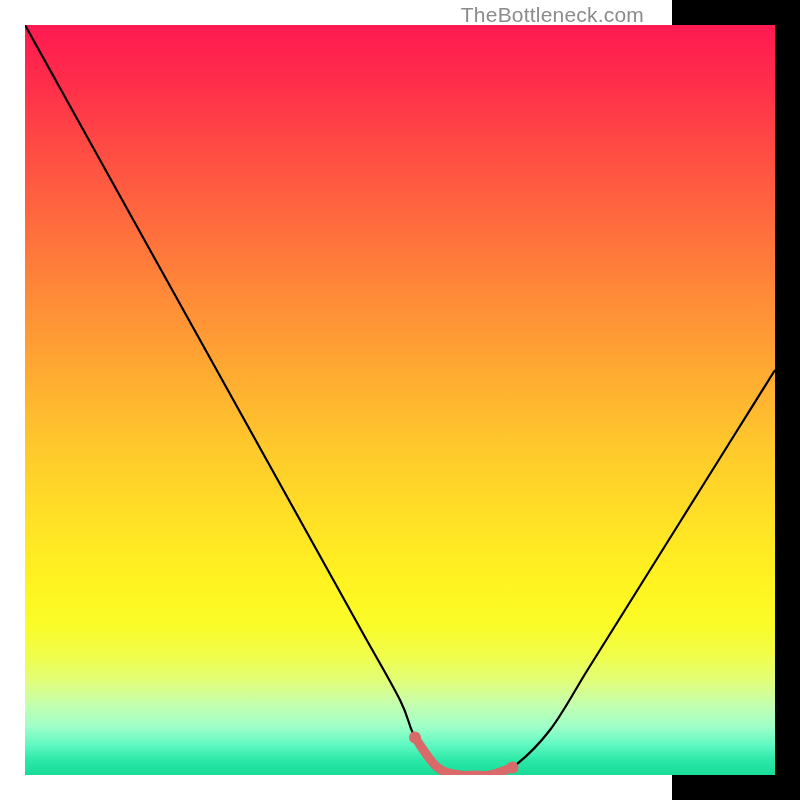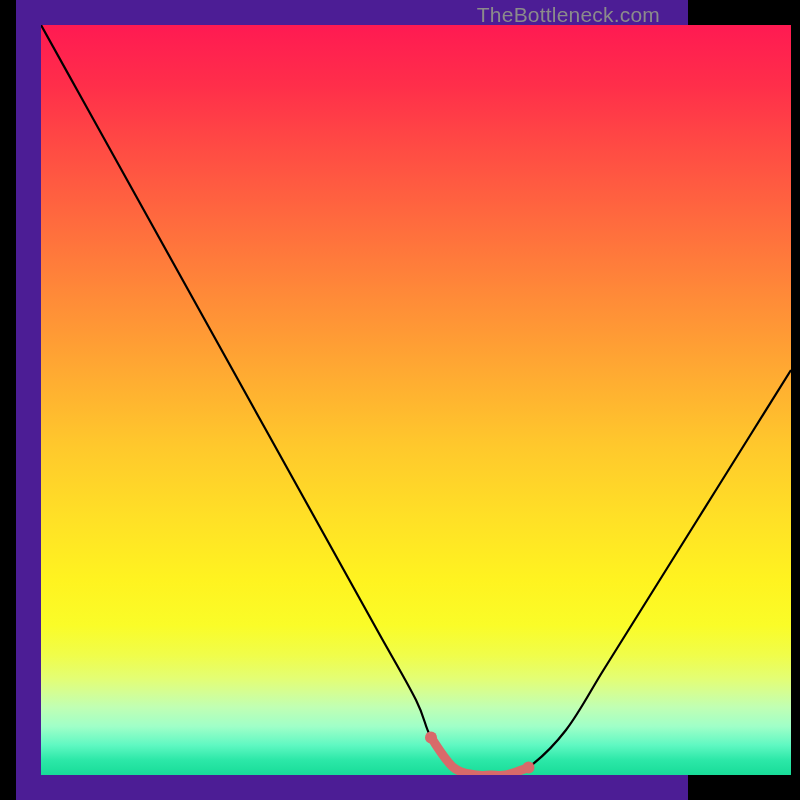--- a/index.html
+++ b/index.html
@@ -6,25 +6,25 @@
     margin: 0;
     padding: 0;
     width: 800px;
     height: 800px;
     overflow: hidden;
     background: #000;
     font-family: Arial, Helvetica, sans-serif;
   }
   .frame {
     position: absolute;
-    left: 16px;
+    left: 0;
     top: 0;
     width: 672px;
     height: 800px;
-    background: #4c1d95;
+    background: #ffffff;
   }
   .plot {
     position: absolute;
     left: 25px;
     top: 25px;
     width: 750px;
     height: 750px;
     background: linear-gradient(to bottom,
       #ff1a52 0%,
       #ff2e4a 8%,

